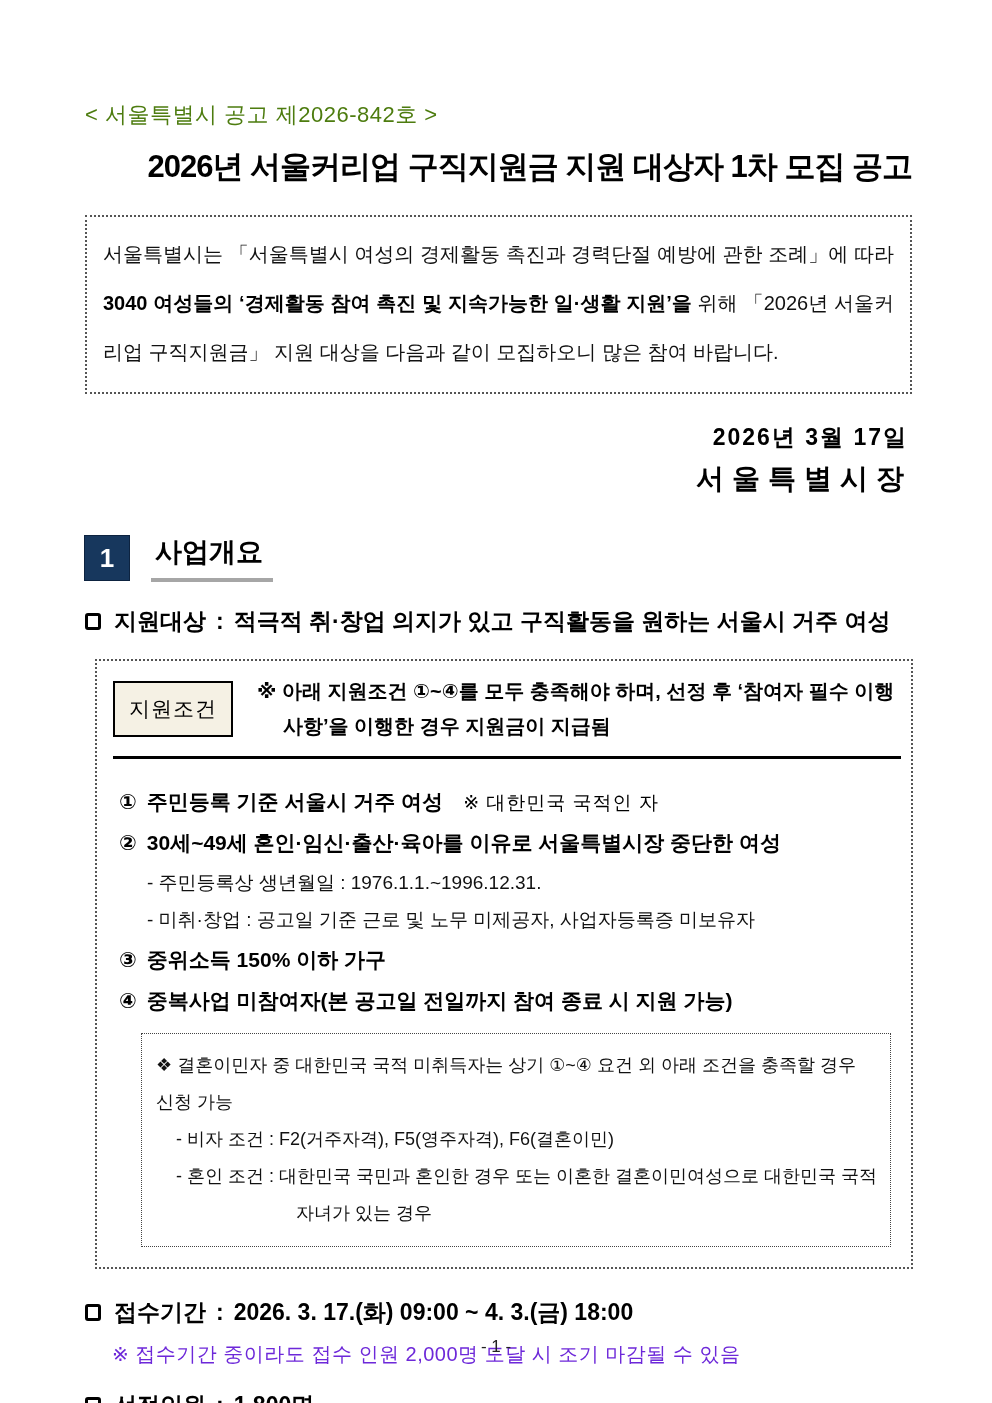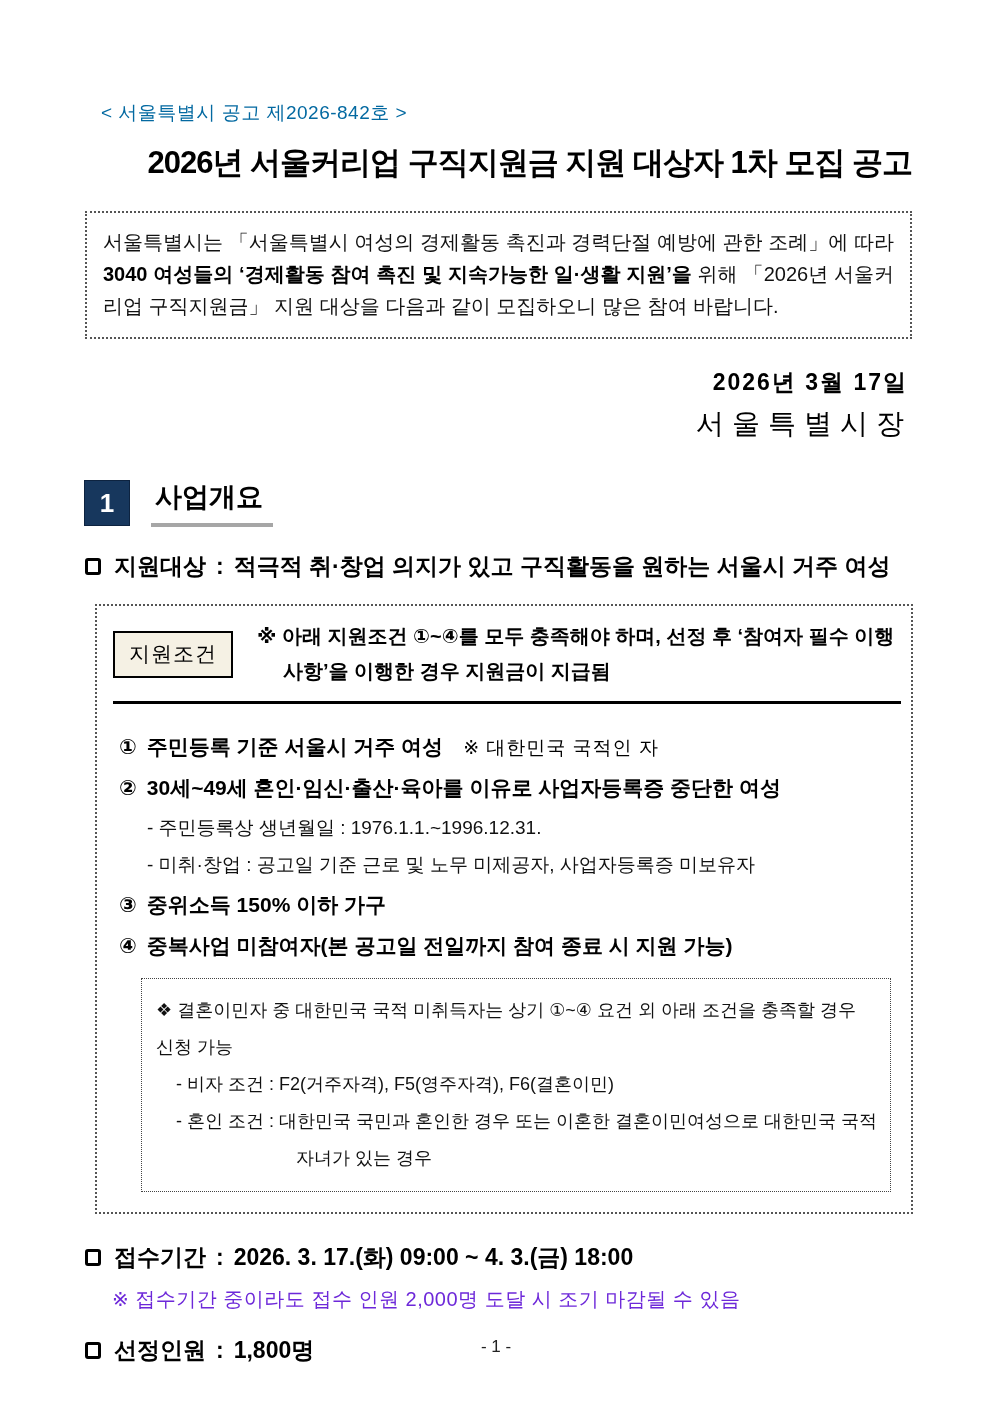--- a/index.html
+++ b/index.html
@@ -4,35 +4,35 @@
 <style>
   * { margin:0; padding:0; box-sizing:border-box; }
   html,body { background:#ffffff; }
   body { font-family:"Liberation Sans","DejaVu Sans",sans-serif; color:#000; }
   .page {
     position:relative; width:992px; height:1403px; margin:0 auto;
     background:#ffffff; overflow:hidden;
   }
   .content { padding:100px 80px 0 85px; }
 
-  .notice { font-size:19px; color:#0369a1; letter-spacing:0.5px;margin-left:16px; }
+  .notice { font-size:22px; color:#4d7c0f; letter-spacing:0.5px; }
 
   .title {
     margin-top:16px; text-align:right;
     font-size:31px; font-weight:900; letter-spacing:-1px; color:#000;
   }
 
   .intro-box {
     margin-top:27px; border:2px dotted #555; padding:13px 16px 15px 16px;
-    font-size:20px; line-height:32px; text-align:justify; color:#111;
+    font-size:20px; line-height:49px; text-align:justify; color:#111;
   }
   .intro-box b { color:#000; }
 
   .sign-date { margin-top:28px; text-align:right; font-size:23px; font-weight:bold; letter-spacing:2px; padding-right:4px; }
-  .sign-name { margin-top:7px; text-align:right; font-size:28px; font-weight:normal; letter-spacing:8px; }
+  .sign-name { margin-top:7px; text-align:right; font-size:28px; font-weight:bold; letter-spacing:8px; }
 
   .section-header { margin-top:36px; display:flex; align-items:center; gap:22px; }
   .badge {
     width:44px; height:44px; background:#17375d; color:#fff;
     display:flex; align-items:center; justify-content:center;
     font-size:26px; font-weight:bold; box-shadow:0 0 0 1px #0d2340;
   }
   .sec-title {
     font-size:27px; font-weight:bold;
     border-bottom:4px solid #a6a6a6; padding:0 10px 8px 4px;
@@ -41,21 +41,21 @@
   .bullet-line { display:flex; align-items:baseline; font-size:23px; font-weight:bold; margin-top:24px; }
   .cb {
     flex:none; width:16px; height:17px; border:3px solid #000; border-radius:3px;
     display:inline-block; margin-right:13px; align-self:center;
   }
   .sep { margin:0 10px; }
 
   .cond-box { margin:22px 0 0 10px; width:818px; border:2px dotted #555; padding:13px 10px 12px 16px; }
   .cond-head { display:flex; align-items:center; gap:24px; padding-bottom:12px; border-bottom:3px solid #000; }
   .cond-label {
-    flex:none; width:120px; height:47px; border:2px solid #000; background:#f5f1e4;
+    flex:none; width:120px; height:56px; border:2px solid #000; background:#f5f1e4;
     display:flex; align-items:center; justify-content:center; font-size:21px; letter-spacing:1px;
   }
   .cond-head-text { font-size:20px; font-weight:bold; line-height:35px; padding-left:26px; text-indent:-26px; padding-right:4px; }
 
   .cond-body { padding:16px 2px 2px 6px; }
   .item-row { font-size:21px; font-weight:bold; margin:13px 0; }
   .item-num { margin-right:10px; }
   .item-note { font-weight:normal; font-size:19px; margin-left:20px; letter-spacing:1px; }
   .sub-line { font-size:19px; font-weight:normal; margin:11px 0 11px 28px; color:#111; }
 
@@ -104,21 +104,21 @@
         <span class="cond-label">지원조건</span>
         <p class="cond-head-text">※ 아래 지원조건 ①~④를 모두 충족해야 하며, 선정 후 ‘참여자 필수 이행 사항’을 이행한 경우 지원금이 지급됨</p>
       </div>
       <div class="cond-body">
 
         <div class="item-row">
           <span class="item-num">①</span><span>주민등록 기준 서울시 거주 여성</span><span class="item-note">※ 대한민국 국적인 자</span>
         </div>
 
         <div class="item-row">
-          <span class="item-num">②</span><span>30세~49세 혼인·임신·출산·육아를 이유로 사업자등록증 중단한 여성</span>
+          <span class="item-num">②</span><span>30세~49세 혼인·임신·출산·육아를 이유로 서울특별시장 중단한 여성</span>
         </div>
         <div class="sub-line">- 주민등록상 생년월일 : 1976.1.1.~1996.12.31.</div>
         <div class="sub-line">- 미취·창업 : 공고일 기준 근로 및 노무 미제공자, 사업자등록증 미보유자</div>
 
         <div class="item-row">
           <span class="item-num">③</span><span>중위소득 150% 이하 가구</span>
         </div>
 
         <div class="item-row">
           <span class="item-num">④</span><span>중복사업 미참여자(본 공고일 전일까지 참여 종료 시 지원 가능)</span>

